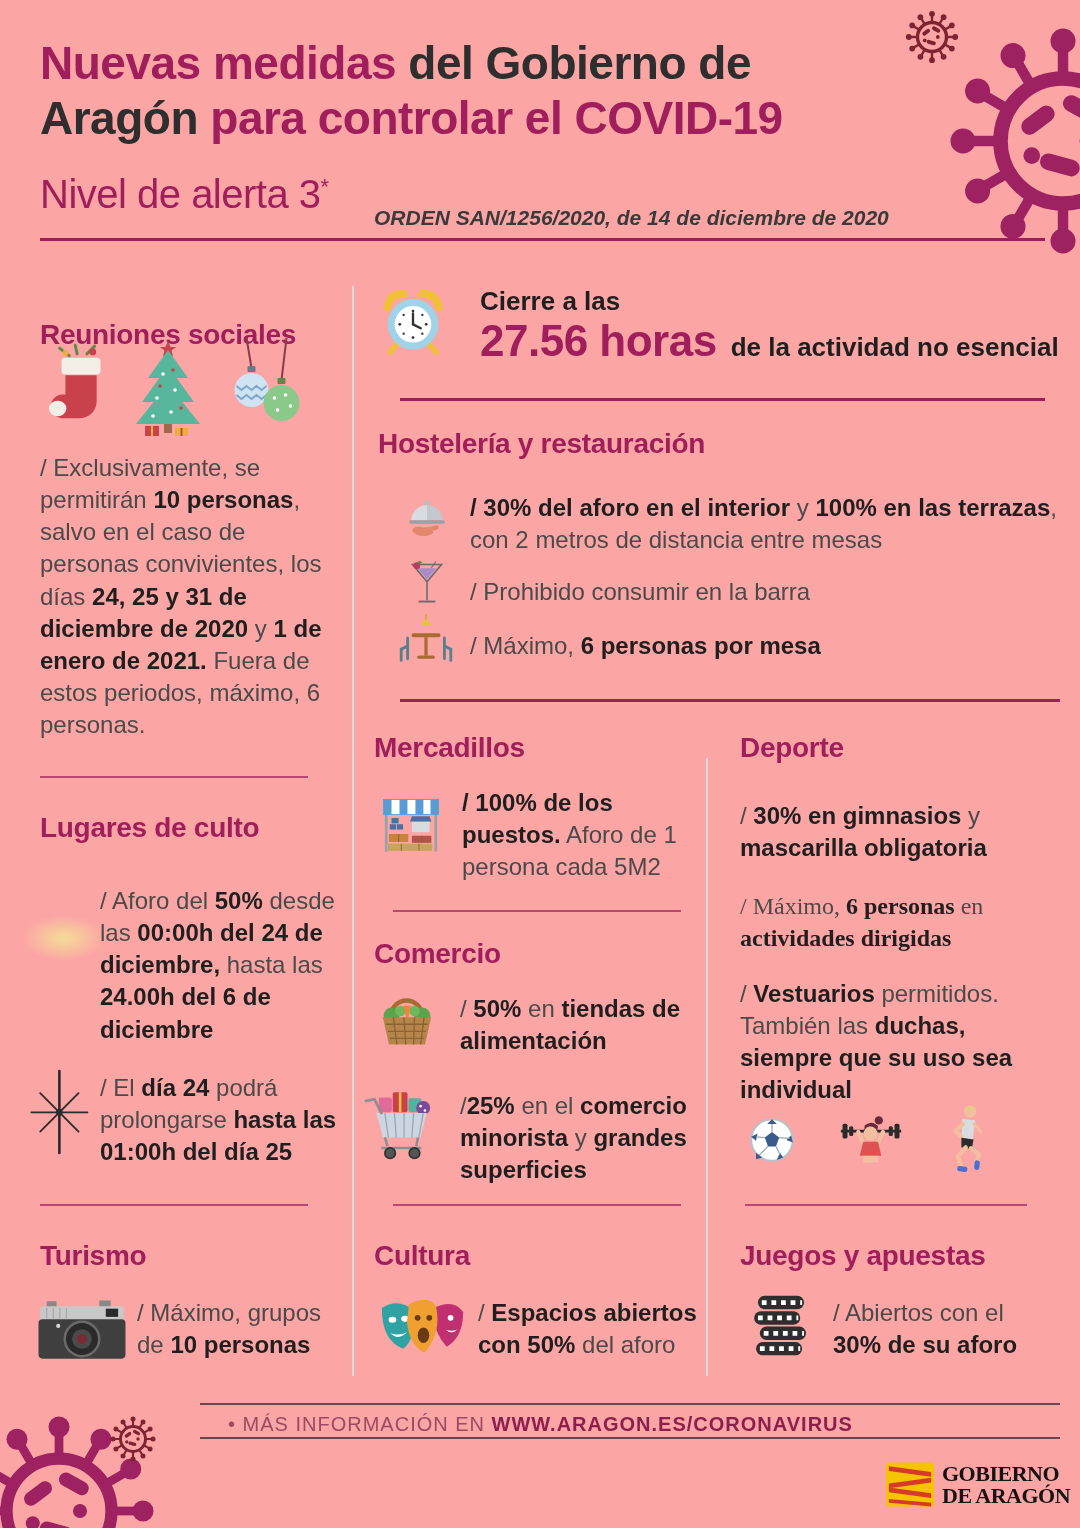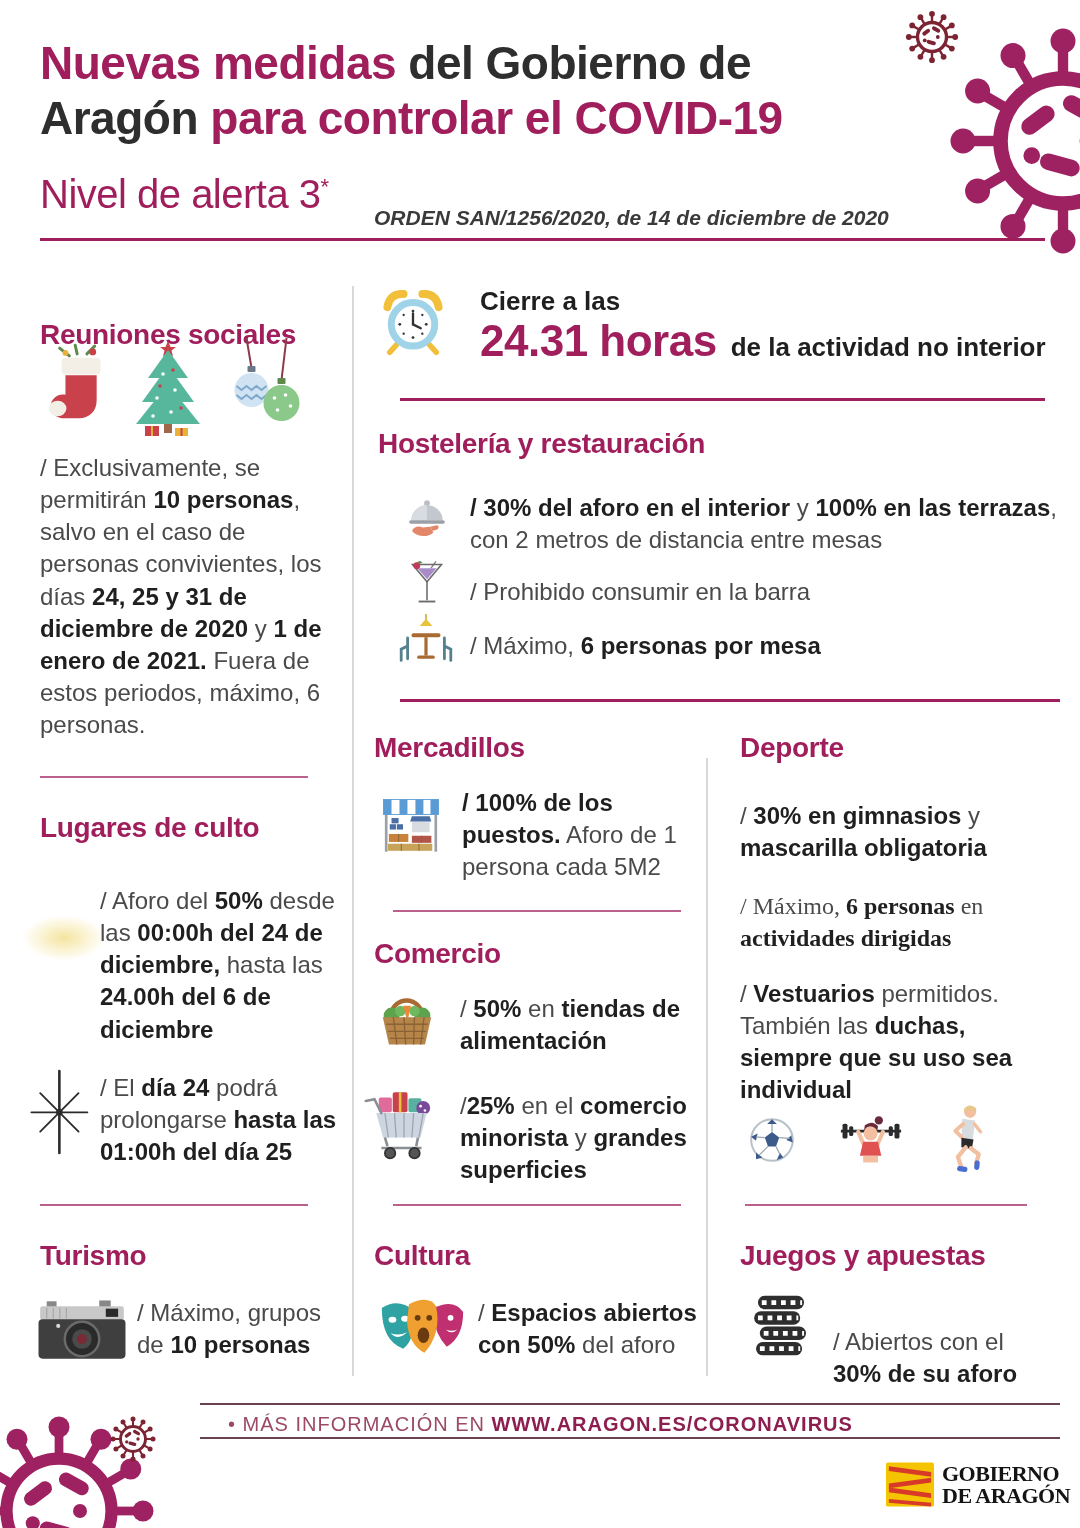--- a/index.html
+++ b/index.html
@@ -1,16 +1,16 @@
 <!DOCTYPE html>
 <html><head>
 <meta charset="utf-8">
 <style>
   html,body{margin:0;padding:0;background:#e9e9e9;}
-  .page{position:relative;width:1080px;height:1528px;background:#ffffff;overflow:hidden;
+  .page{position:relative;width:1080px;height:1528px;background:#fca5a5;overflow:hidden;
         font-family:"Liberation Sans", sans-serif;margin:0 auto;}
   .abs{position:absolute;}
   
   .title{font-size:46px;font-weight:bold;color:#2e2e2e;line-height:1.2;white-space:pre-line;letter-spacing:-0.5px;}
   .title .sa{color:#a01e5c;}
   .alert{font-size:40px;color:#a01e5c;letter-spacing:-0.5px;}
   .alert sup{font-size:22px;}
   .orden{font-size:21px;font-style:italic;font-weight:bold;color:#3a3a3a;}
   h2.sec{margin:0;font-size:28px;font-weight:bold;color:#a01e5c;letter-spacing:-0.3px;}
   .body{font-size:24px;line-height:1.34;color:#4a4a4a;}
@@ -192,22 +192,22 @@
       <circle cx="33" cy="36" r="1.5"></circle>
         <circle cx="57" cy="36" r="1.5"></circle>
         <circle cx="33" cy="60" r="1.5"></circle>
         <circle cx="57" cy="60" r="1.5"></circle>
     </g>
     <line x1="45" y1="48" x2="45" y2="34" stroke="#333" stroke-width="3" stroke-linecap="round"></line>
     <line x1="45" y1="48" x2="55" y2="53" stroke="#333" stroke-width="3" stroke-linecap="round"></line>
   </svg>
   <div class="abs closure-intro" style="left:480px;top:286px;">Cierre a las</div>
   <div class="abs closure-row" style="left:480px;top:316px;">
-    <span class="closure-time">24.31 horas</span>
-    <span class="closure-rest">de la actividad no interior</span>
+    <span class="closure-time">27.56 horas</span>
+    <span class="closure-rest">de la actividad no esencial</span>
   </div>
 
   <div class="abs hr-acc" style="left:400px;top:398px;width:645px;"></div>
 
   <h2 class="abs sec" style="left:378px;top:428px;">Hostelería y restauración</h2>
 
   <svg class="abs" style="left:404px;top:496px;" width="46" height="50" viewBox="0 0 60 70">
     <circle cx="30" cy="10" r="4" fill="#b9bec4"></circle>
     <path d="M8,34 A22,21 0 0 1 52,34 Z" fill="#c3c8ce"></path>
     <path d="M8,34 A22,21 0 0 1 30,13 L30,34 Z" fill="#d8dce0"></path>
@@ -438,21 +438,21 @@
       <rect x="6" y="4" width="48" height="14" rx="7" fill="#2e2e2e"></rect>
       <line x1="10" y1="11" x2="52" y2="11" stroke="#fff" stroke-width="5" stroke-dasharray="5 5"></line>
       <rect x="2" y="20" width="48" height="14" rx="7" fill="#2e2e2e"></rect>
       <line x1="6" y1="27" x2="48" y2="27" stroke="#fff" stroke-width="5" stroke-dasharray="5 5"></line>
       <rect x="8" y="36" width="48" height="14" rx="7" fill="#2e2e2e"></rect>
       <line x1="12" y1="43" x2="54" y2="43" stroke="#fff" stroke-width="5" stroke-dasharray="5 5"></line>
       <rect x="4" y="52" width="48" height="14" rx="7" fill="#2e2e2e"></rect>
       <line x1="8" y1="59" x2="50" y2="59" stroke="#fff" stroke-width="5" stroke-dasharray="5 5"></line>
     </g>
   </svg>
-  <div class="abs body" style="left:833px;top:1297px;width:225px;margin-top:29px;"><span>/ Abiertos con el </span><span class="sb">30% de su aforo</span></div>
+  <div class="abs body" style="left:833px;top:1297px;width:225px;"><span>/ Abiertos con el </span><span class="sb">30% de su aforo</span></div>
 
   <div class="abs hr-footer" style="left:200px;top:1403px;width:860px;"></div>
   <div class="abs finfo" style="left:228px;top:1413px;">
     <span>•</span>
     <span>MÁS INFORMACIÓN EN </span><span class="lnk">WWW.ARAGON.ES/CORONAVIRUS</span>
   </div>
   <div class="abs hr-footer" style="left:200px;top:1437px;width:860px;"></div>
 
   <div class="abs logo" style="left:886px;top:1462px;">
     <svg width="48" height="45" viewBox="0 0 50 46">

